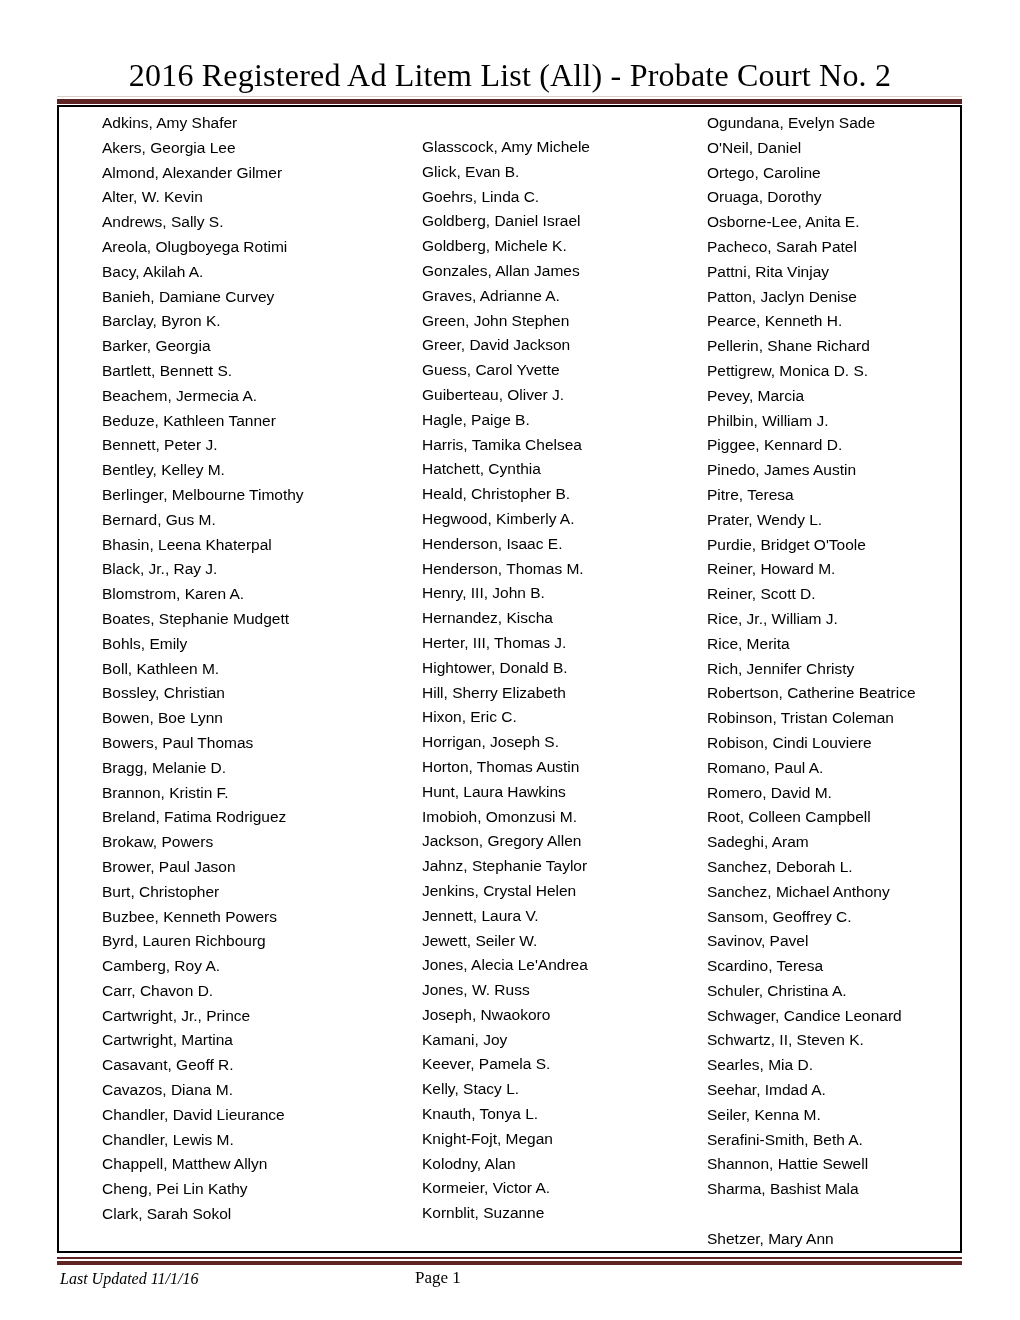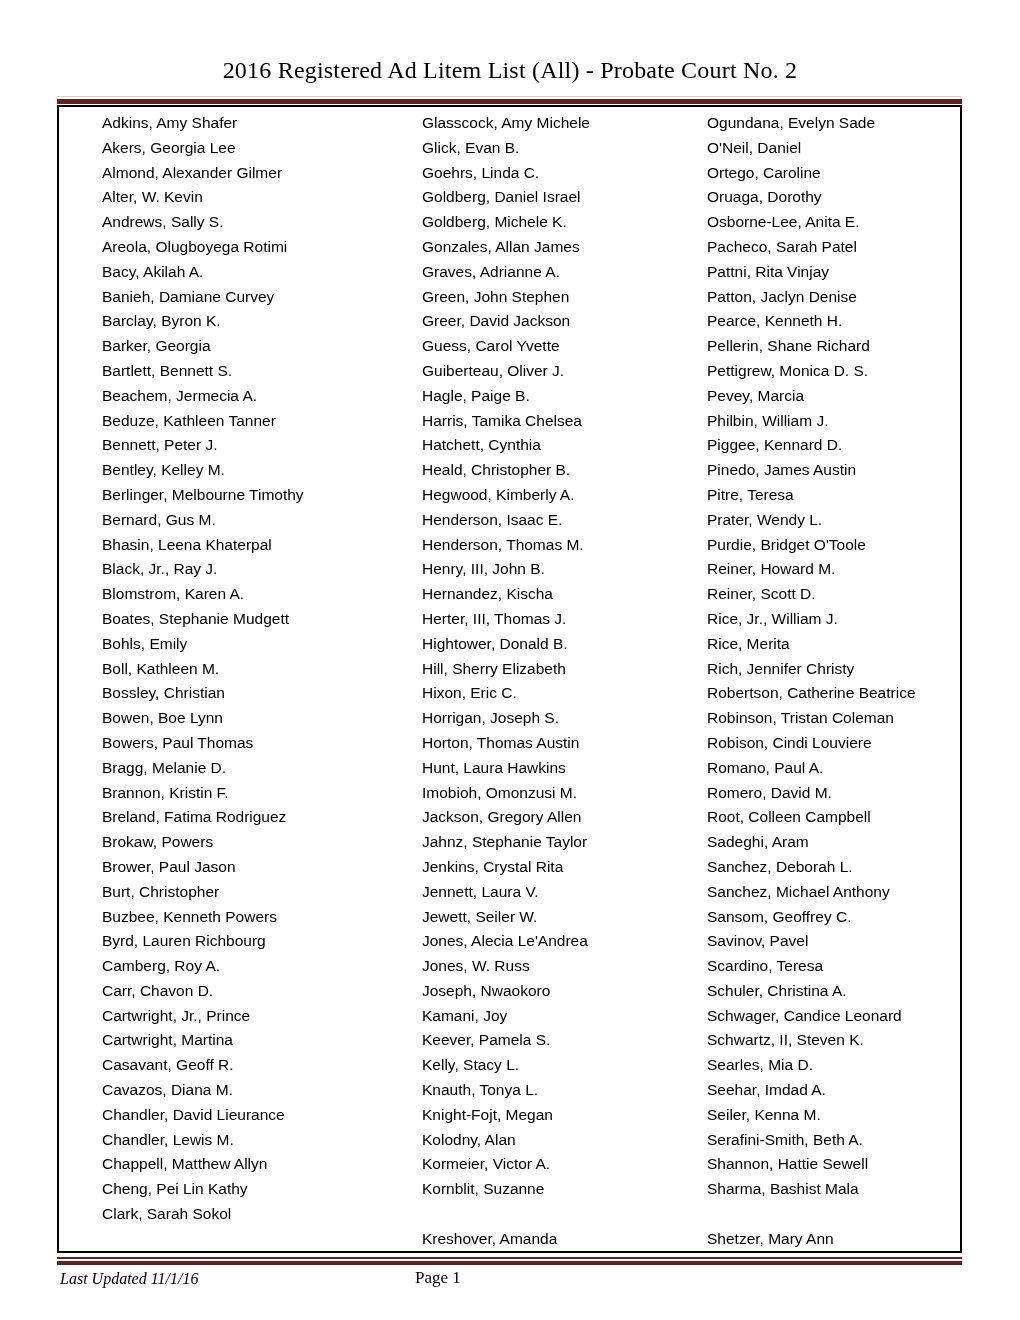--- a/index.html
+++ b/index.html
@@ -6,41 +6,41 @@
   body {
     width:1020px; height:1320px; position:relative;
     background:#ffffff; color:#000;
     font-family:"Liberation Sans", sans-serif;
     overflow:hidden;
   }
   .title {
     position:absolute; top:57px; left:0; width:1020px;
     text-align:center;
     font-family:"Liberation Serif", serif;
-    font-size:24px; font-weight:400; letter-spacing:0.2px;
+    font-size:32px; font-weight:400; letter-spacing:0.2px;
     white-space:nowrap;
   }
   .title-rule-thin {
     position:absolute; left:57px; width:905px; top:96px; height:1px;
     background:#d9cfc7;
   }
   .title-rule-thick {
     position:absolute; left:57px; width:905px; top:99px; height:5px;
     background:#5e2423;
   }
   .list-box {
     position:absolute; left:57px; top:105px;
     width:905px; height:1148px;
     border:2px solid #000; box-sizing:border-box;
     display:flex; flex-direction:row;
     padding:4px 0 0 43px; overflow:hidden;
   }
   .col      { flex:0 0 auto; }
   .col-1    { width:320px; }
-  .col-2    { width:285px; }
+  .col-2    { width:285px;margin-top:24px; }
   .col-3    { flex:1 1 auto; }
   .row {
     height:24.8px; line-height:24.8px;
     font-size:15.5px; white-space:nowrap;
   }
   .footer-rule-thin {
     position:absolute; left:57px; width:905px; top:1257px; height:2px;
     background:#5e2423;
   }
   .footer-rule-thick {
@@ -137,21 +137,21 @@
       <div class="row">Herter, III, Thomas J.</div>
       <div class="row">Hightower, Donald B.</div>
       <div class="row">Hill, Sherry Elizabeth</div>
       <div class="row">Hixon, Eric C.</div>
       <div class="row">Horrigan, Joseph S.</div>
       <div class="row">Horton, Thomas Austin</div>
       <div class="row">Hunt, Laura Hawkins</div>
       <div class="row">Imobioh, Omonzusi M.</div>
       <div class="row">Jackson, Gregory Allen</div>
       <div class="row">Jahnz, Stephanie Taylor</div>
-      <div class="row">Jenkins, Crystal Rita</div>
+      <div class="row">Jenkins, Crystal Helen</div>
       <div class="row">Jennett, Laura V.</div>
       <div class="row">Jewett, Seiler W.</div>
       <div class="row">Jones, Alecia Le'Andrea</div>
       <div class="row">Jones, W. Russ</div>
       <div class="row">Joseph, Nwaokoro</div>
       <div class="row">Kamani, Joy</div>
       <div class="row">Keever, Pamela S.</div>
       <div class="row">Kelly, Stacy L.</div>
       <div class="row">Knauth, Tonya L.</div>
       <div class="row">Knight-Fojt, Megan</div>

